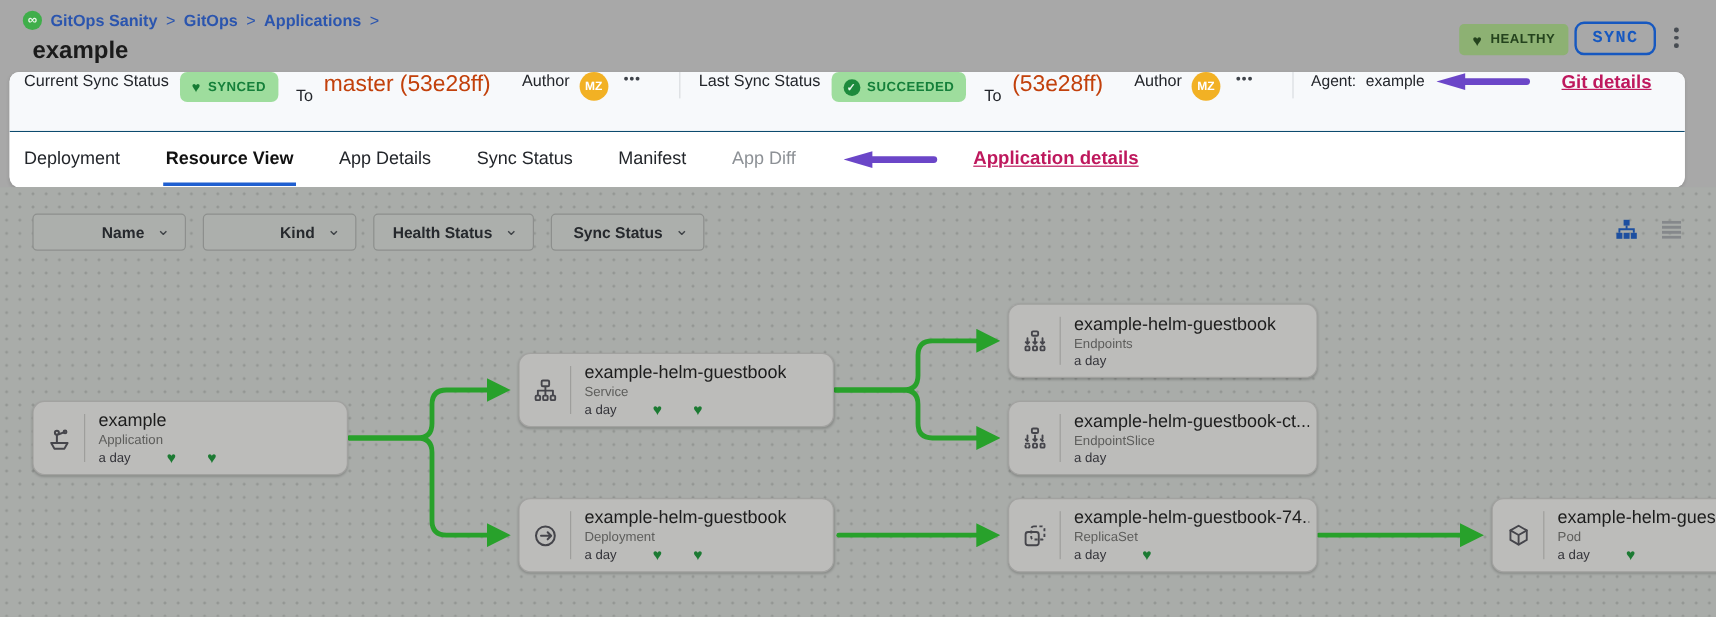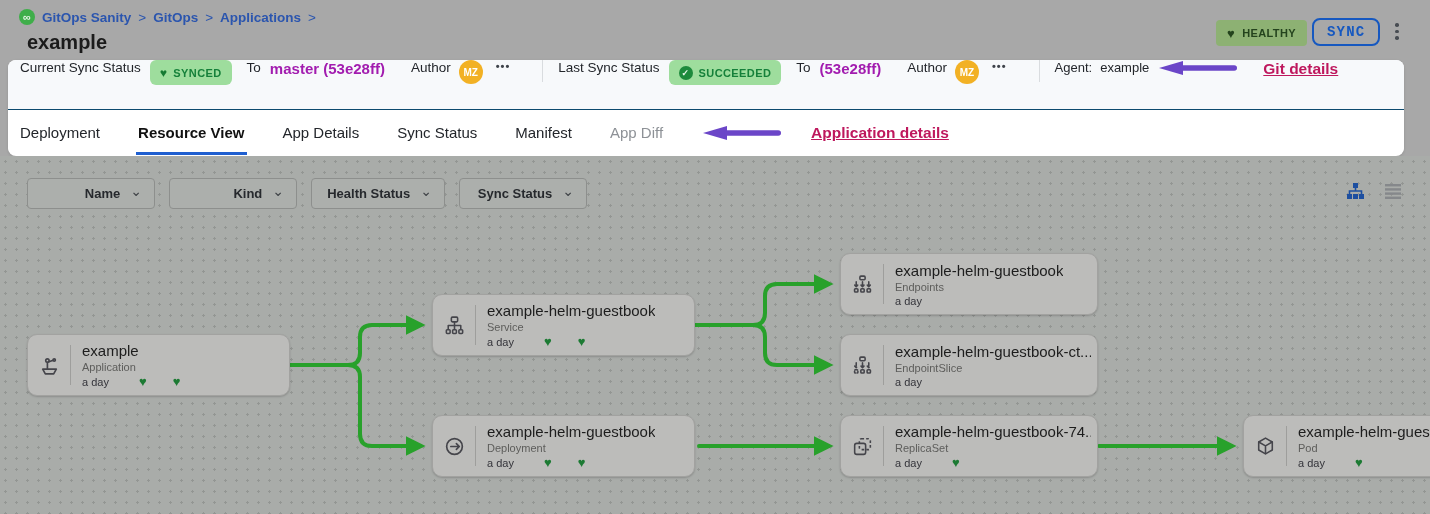--- a/index.html
+++ b/index.html
@@ -33,22 +33,22 @@
     border-radius:8px; box-shadow:0 1px 3px rgba(0,0,0,.12); }
   .statusbar { height:50px; background:#f7f9fb; border-bottom:1px solid #0c4a6e;
     border-radius:8px 8px 0 0; display:flex; align-items:flex-start; padding:0 12px;
     font-size:13.5px; color:#23262b; white-space:nowrap; }
   .sb-label { margin-right:9px; }
   .badge { display:inline-flex; align-items:center; gap:6px; height:25px; padding:0 10px;
     border-radius:6px; background:#9edd9d; color:#15803a; font-size:11px; font-weight:700; letter-spacing:.4px; }
   .badge .b-heart { font-size:12px; color:#157a33; }
   .badge .b-check { width:14px; height:14px; border-radius:50%; background:#1d8a3c; color:#e9f7ec;
     display:inline-flex; align-items:center; justify-content:center; font-size:9px; font-weight:700; }
-  .to-label { margin:0 9px 0 15px; }
-  .rev-link { font-size:15px; font-weight:700; color:#a21caf; cursor:pointer; }
+  .to-label { margin:12px 9px 0 15px; }
+  .rev-link { font-size:19px; font-weight:400; color:#c2410c; cursor:pointer; }
   .author-label { margin:0 8px 0 26px; }
   .avatar { width:24px; height:24px; border-radius:50%; background:#f2b124; color:#fff;
     display:inline-flex; align-items:center; justify-content:center; font-size:10px; font-weight:700; }
   .dots-btn { margin-left:13px; color:#3e434a; font-size:11px; font-weight:700; letter-spacing:1px; cursor:pointer; }
   .v-divider { width:1px; height:22px; background:#d9dcdf; margin:0 15px 0 32px; }
   .agent-label { margin-right:8px; font-size:13px; }
   .agent-value { font-size:13px; }
   .ann-arrow { margin-left:10px; flex:none; }
   .ann-text { margin-left:24px; color:#be185d; font-size:15.5px; font-weight:700;text-decoration:underline; }
 

